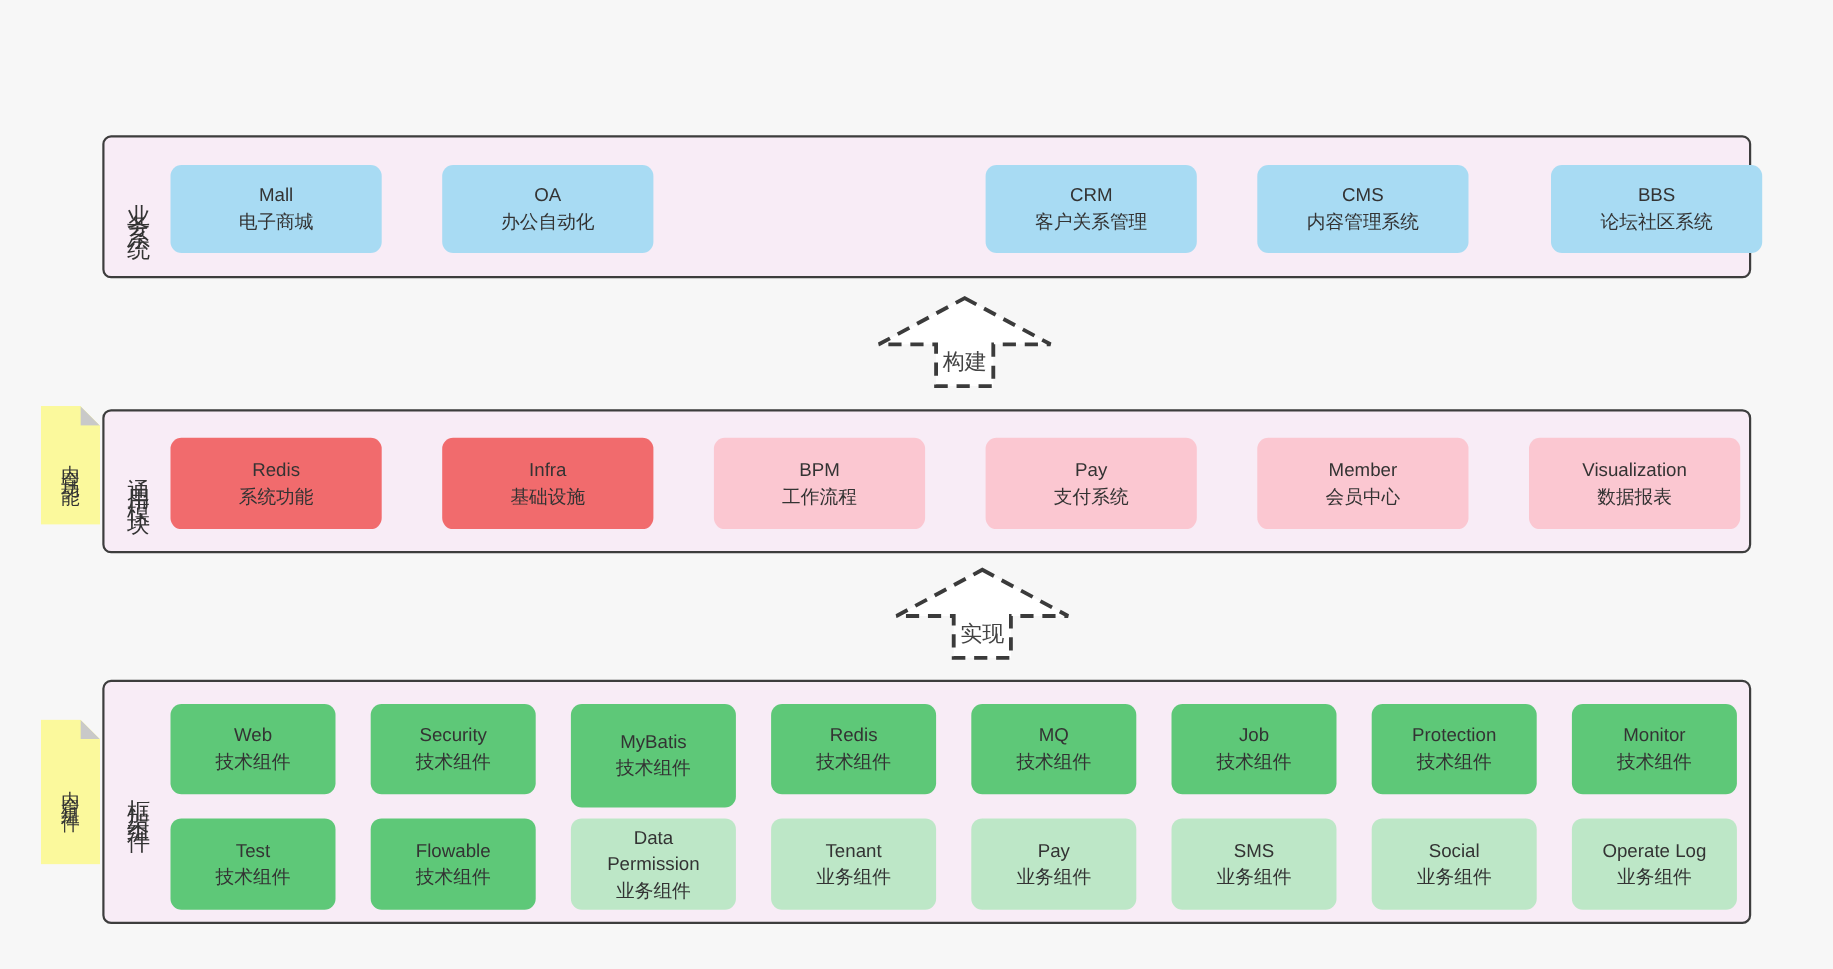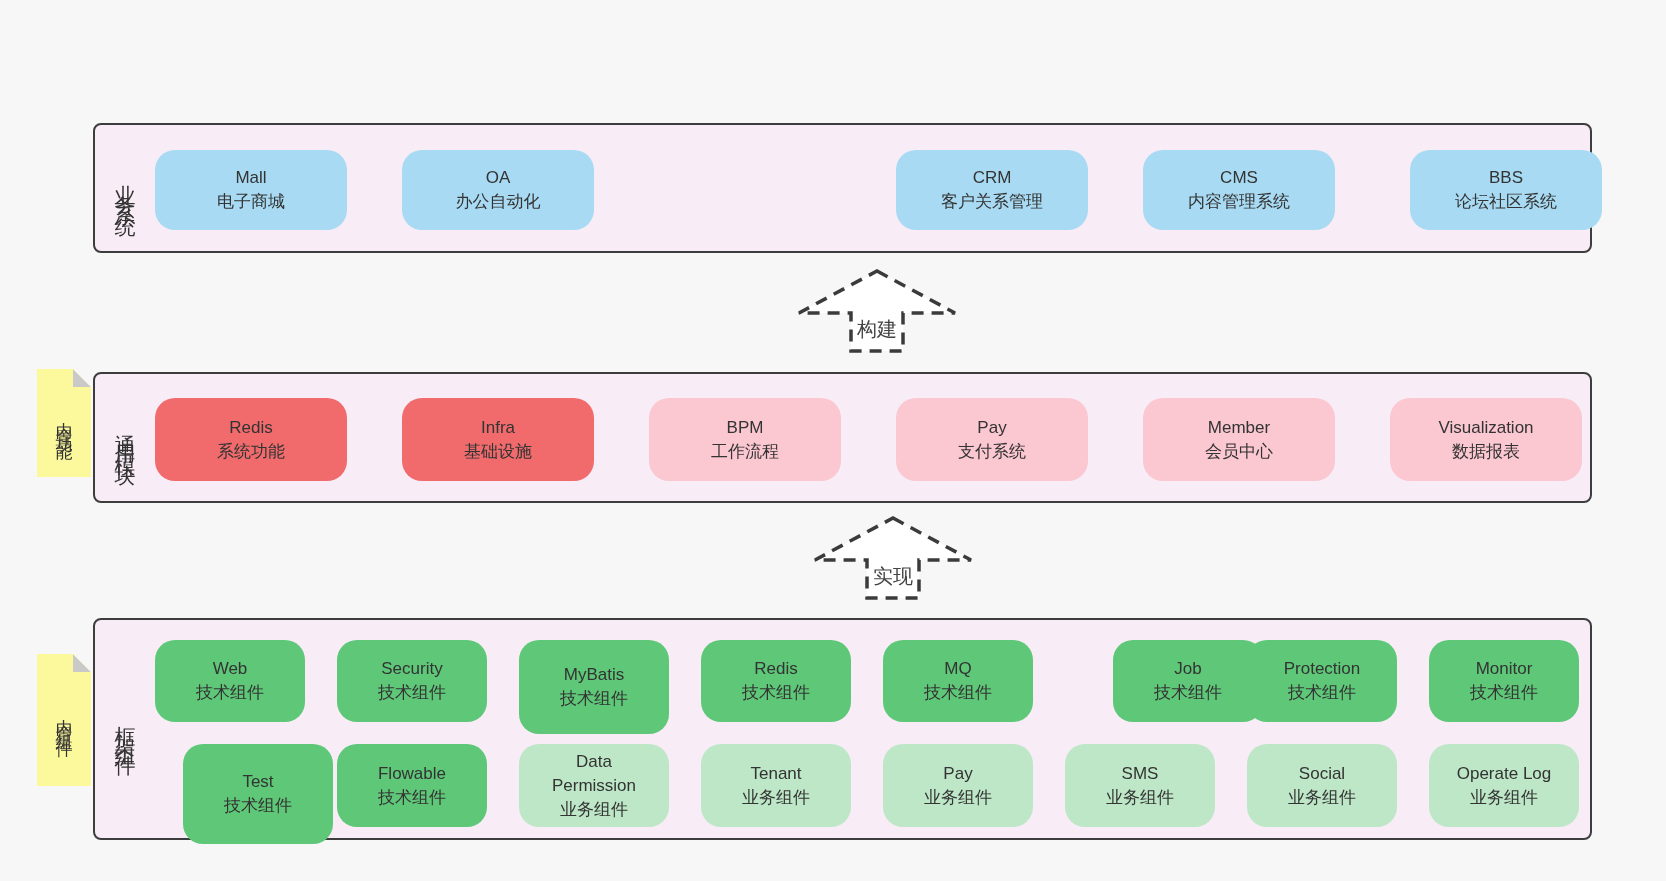--- a/index.html
+++ b/index.html
@@ -40,21 +40,21 @@
     text-orientation: upright;
     font-size: 21px;
     letter-spacing: 10px;
     white-space: nowrap;
     color: var(--text, #333333);
   }
 
   
   .box {
     position: absolute;
-    border-radius: 20px;
+    border-radius: 10px;
     display: flex;
     flex-direction: column;
     align-items: center;
     justify-content: center;
     text-align: center;
     font-size: 17px;
     line-height: 24px;
     box-sizing: border-box;
     padding: 2px 13px;
     color: var(--text, #333333);
@@ -211,34 +211,34 @@
       <span>技术组件</span>
     </div>
     <div class="box green w8" style="left:606px;  top:20px; height:82px;">
       <span>Redis</span>
       <span>技术组件</span>
     </div>
     <div class="box green w8" style="left:788px;  top:20px; height:82px;">
       <span>MQ</span>
       <span>技术组件</span>
     </div>
-    <div class="box green w8" style="left:970px;  top:20px; height:82px;margin-left:48px;">
+    <div class="box green w8" style="left:970px;  top:20px; height:82px;">
       <span>Job</span>
       <span>技术组件</span>
     </div>
     <div class="box green w8" style="left:1152px; top:20px; height:82px;">
       <span>Protection</span>
       <span>技术组件</span>
     </div>
     <div class="box green w8" style="left:1334px; top:20px; height:82px;">
       <span>Monitor</span>
       <span>技术组件</span>
     </div>
 
-    <div class="box green w8" style="left:60px;   top:124px; height:100px;margin-left:28px;">
+    <div class="box green w8" style="left:60px;   top:124px; height:83px;">
       <span>Test</span>
       <span>技术组件</span>
     </div>
     <div class="box green w8" style="left:242px;  top:124px; height:83px;">
       <span>Flowable</span>
       <span>技术组件</span>
     </div>
     <div class="box lightgreen w8" style="left:424px;  top:124px; height:83px;">
       <span>Data Permission</span>
       <span>业务组件</span>

